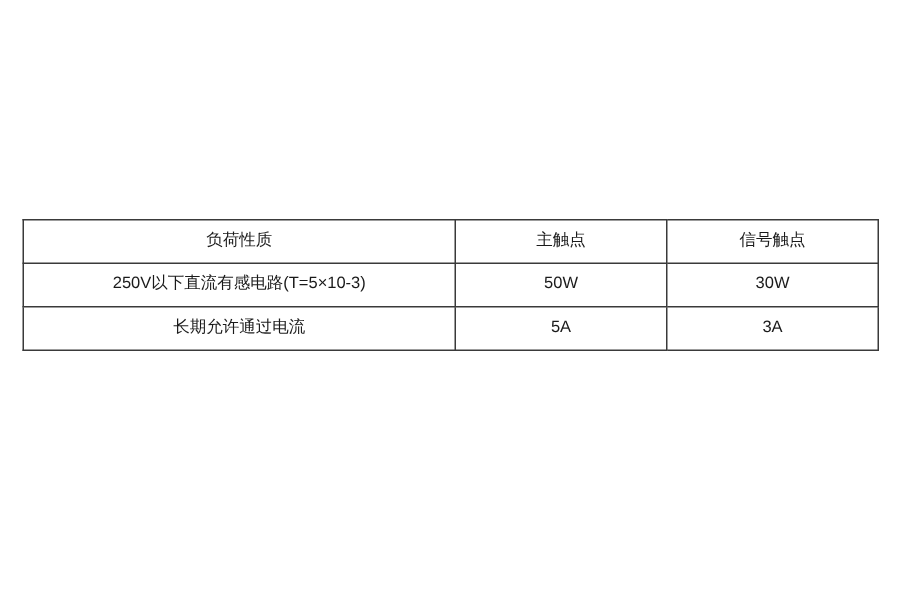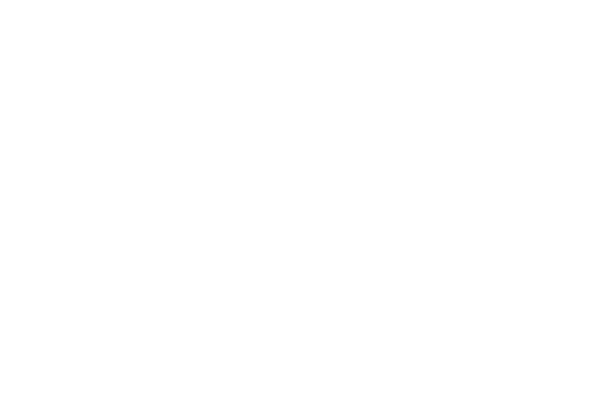--- a/index.html
+++ b/index.html
@@ -51,16 +51,31 @@
 
 <div class="page">
   <div class="table-wrap">
     <table class="spec-table">
       <colgroup>
         <col class="c0">
         <col class="c1">
         <col class="c2">
       </colgroup>
       <tbody>
+        <tr>
+          <td>负荷性质</td>
+          <td>主触点</td>
+          <td>信号触点</td>
+        </tr>
+        <tr>
+          <td>250V以下直流有感电路(T=5×10-3)</td>
+          <td>50W</td>
+          <td>30W</td>
+        </tr>
+        <tr>
+          <td>长期允许通过电流</td>
+          <td>5A</td>
+          <td>3A</td>
+        </tr>
       </tbody>
     </table>
   </div>
 </div>
 
 </body></html>

